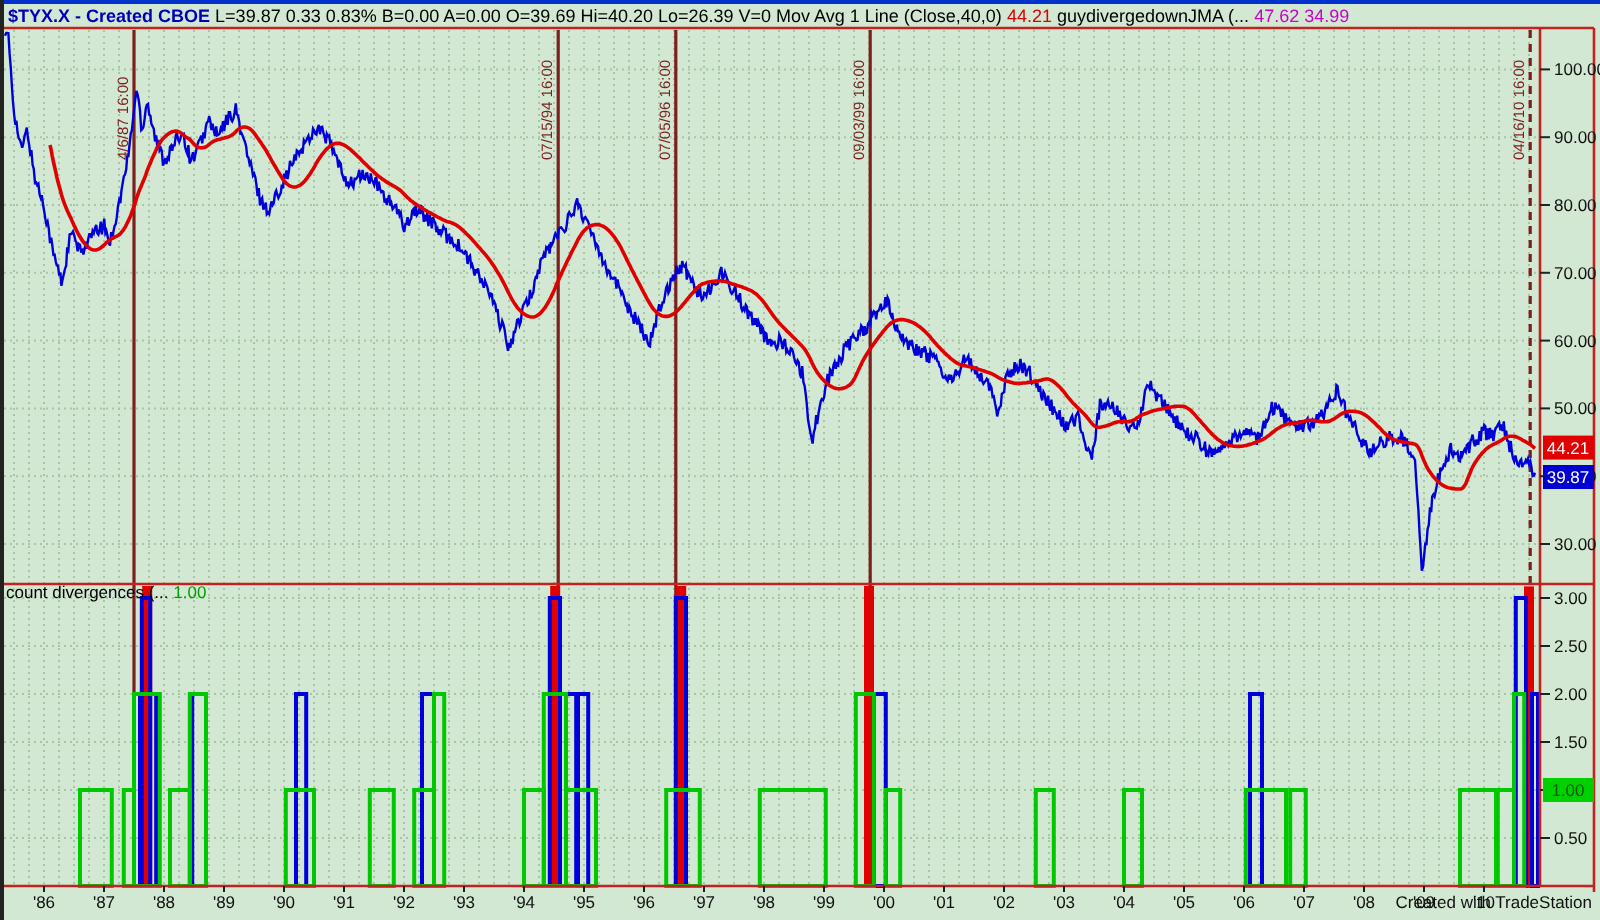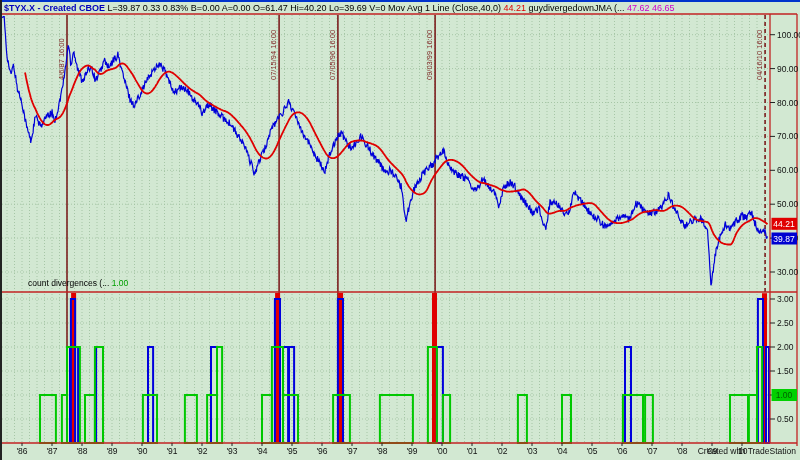--- a/index.html
+++ b/index.html
@@ -4,21 +4,21 @@
 <style>
   html,body{margin:0;padding:0;background:#888;}
   #app{position:relative;width:800px;height:460px;background:#d2e8d2;overflow:hidden;
        font-family:"Liberation Sans",sans-serif;}
   #top-edge{position:absolute;left:0;top:0;width:800px;height:2px;background:#0033cc;}
   #left-edge{position:absolute;left:0;top:0;width:2px;height:460px;background:#222;}
   #header{position:absolute;left:4px;top:3px;font-size:9px;white-space:nowrap;color:#000;}
   #header .sym{color:#0000bb;font-weight:bold;}
   #header .maval{color:#dd0000;}
   #header .indvals{color:#cc00cc;}
-  #lower-label{position:absolute;left:3px;top:278px;font-size:8.5px;color:#000;white-space:nowrap;padding-left:25px;}
+  #lower-label{position:absolute;left:3px;top:291px;font-size:8.5px;color:#000;white-space:nowrap;}
   #lower-label .val{color:#00a000;}
   #credit{position:absolute;right:4px;top:446px;font-size:8.5px;color:#111;}
   svg{position:absolute;left:0;top:0;}
 </style>
 </head>
 <body>
 
 <div id="app">
   <svg id="chart" width="800" height="460">
       <g>
@@ -294,24 +294,24 @@
       <g>
         <rect x="771.5" y="389" width="25.5" height="12" fill="#00d000"></rect>
         <text x="784" y="398" text-anchor="middle" font-size="8.5" fill="#015f01">1.00</text>
       </g>
     </svg>
   <div id="top-edge"></div>
   <div id="left-edge"></div>
 
   <div id="header">
     <span class="sym">$TYX.X - Created CBOE</span>
-    <span>L=39.87 0.33 0.83%  B=0.00  A=0.00  O=61.47  Hi=40.20  Lo=39.69  V=0  Mov Avg 1 Line (Close,40,0)</span>
+    <span>L=39.87 0.33 0.83%  B=0.00  A=0.00  O=39.69  Hi=40.20  Lo=26.39  V=0  Mov Avg 1 Line (Close,40,0)</span>
     <span class="maval">44.21</span>
     <span>guydivergedownJMA (...</span>
-    <span class="indvals">47.62 46.65</span>
+    <span class="indvals">47.62 34.99</span>
   </div>
 
   <div id="lower-label">
     <span>count divergences (...</span>
     <span class="val">1.00</span>
   </div>
 
   <div id="credit">Created with TradeStation</div>
 </div>
 

